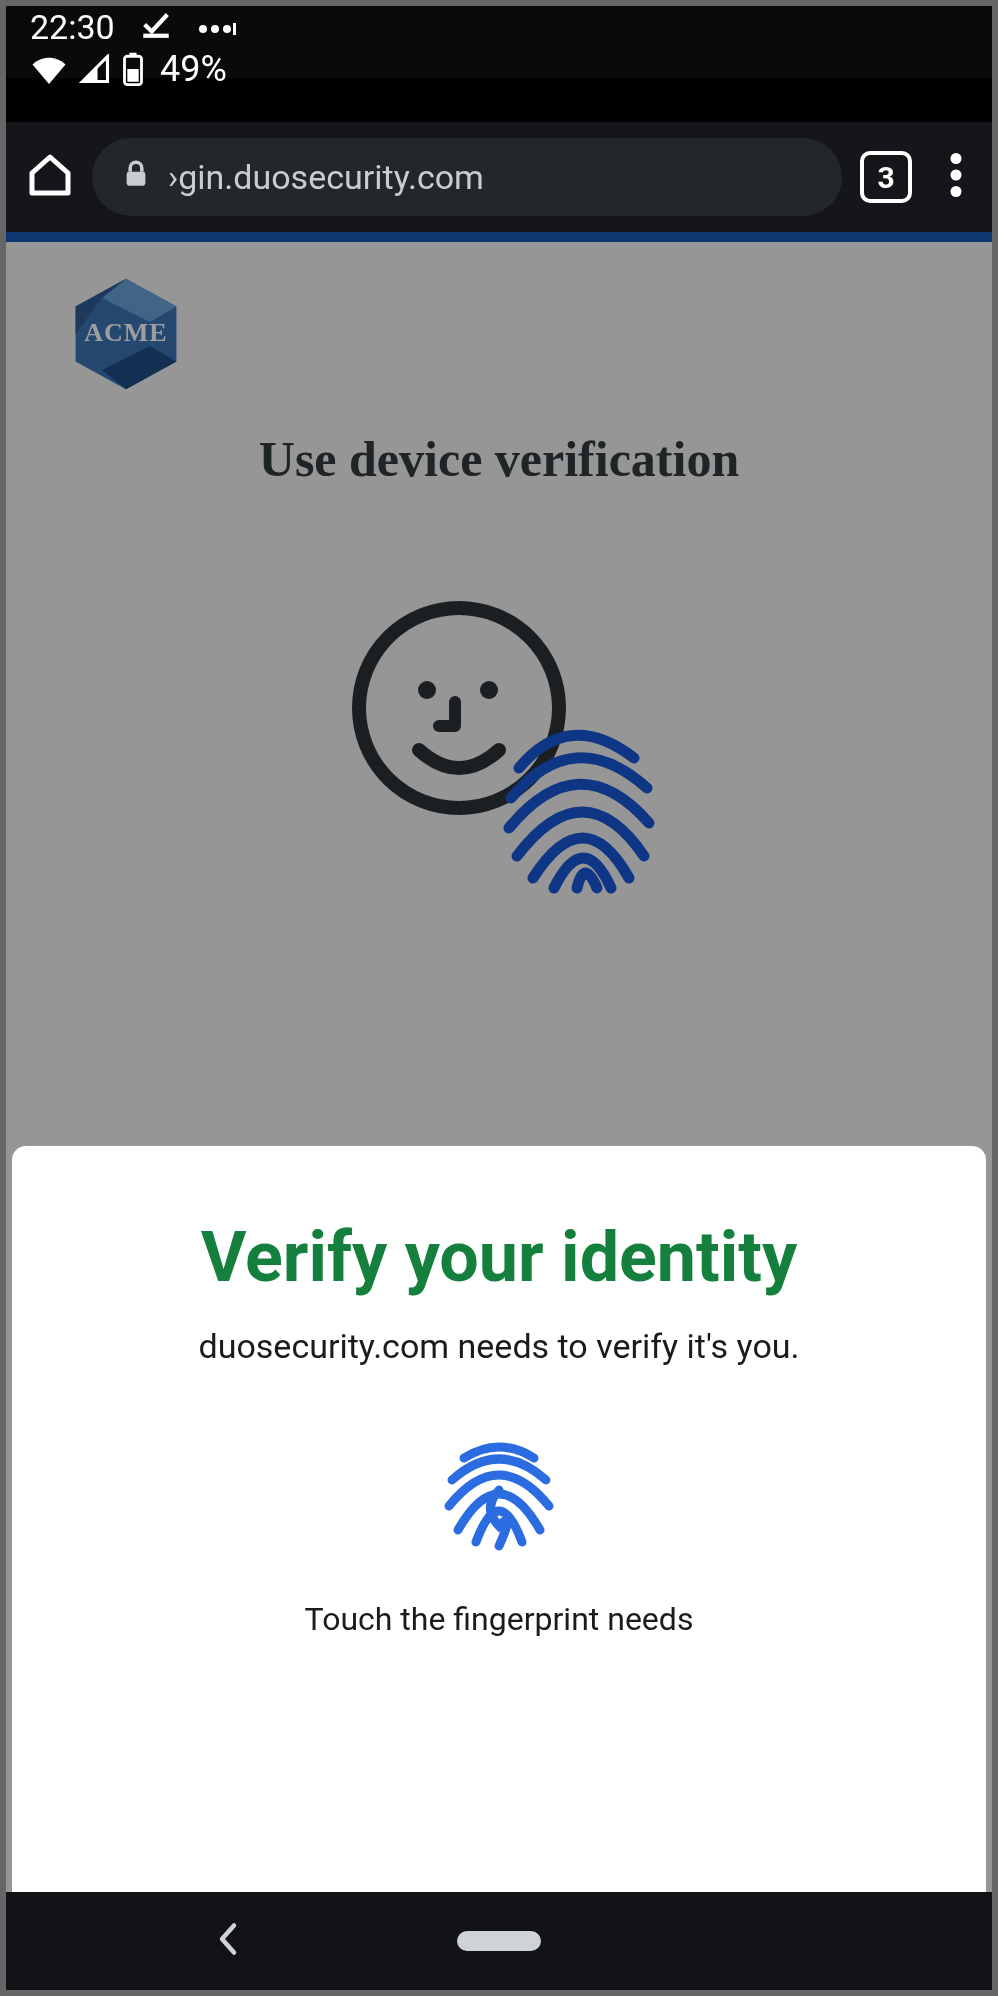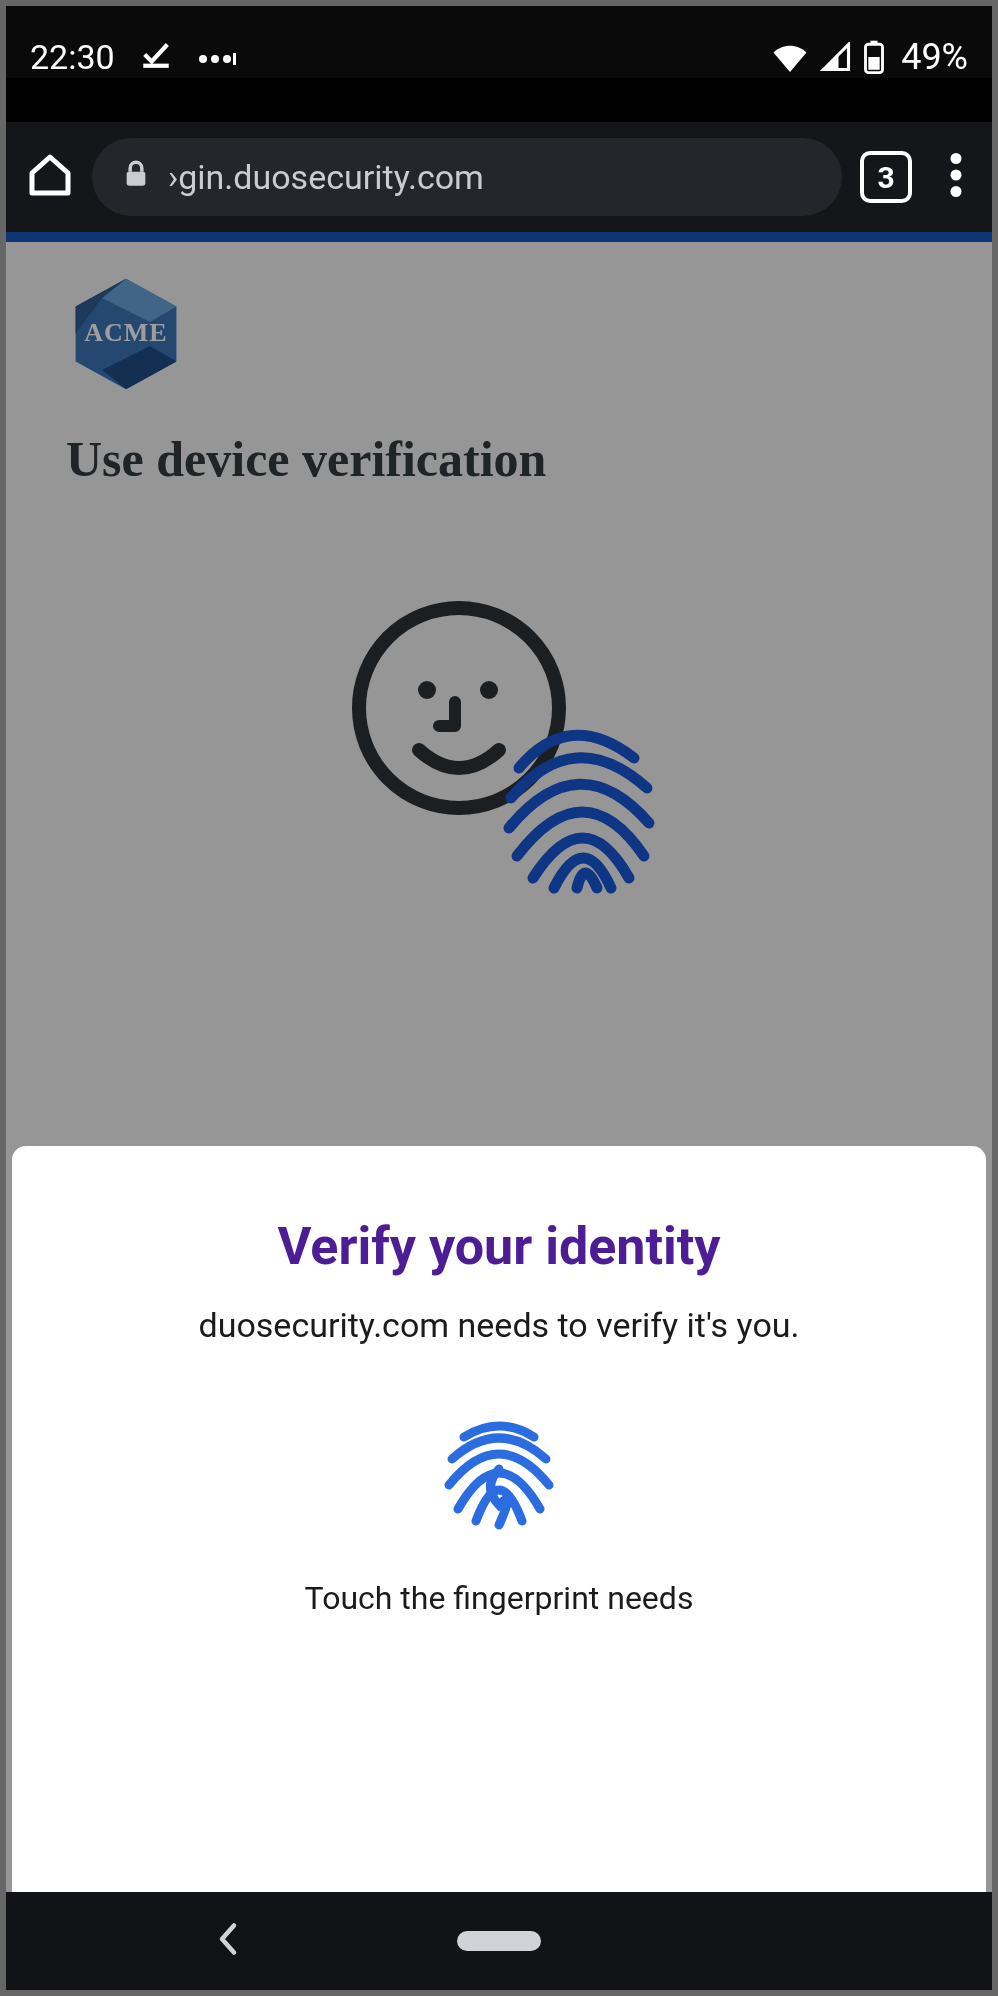--- a/index.html
+++ b/index.html
@@ -4,22 +4,22 @@
 <style>
   * { box-sizing: border-box; margin: 0; padding: 0; }
   html, body { width: 998px; height: 1996px; font-family: Roboto, Arial, sans-serif; background:#555; }
   .device {
     width: 998px; height: 1996px; background:#000; position:relative; overflow:hidden;
     border:6px solid #666;
   }
 
   
   .status-bar {
-    height: 72px; background:#0a0a0a; color:#fff; display:flex; align-items:flex-end;
-    padding:0 24px; font-size:34px; justify-content:space-between;
+    height: 72px; background:#0a0a0a; color:#fff; display:flex; align-items:flex-start;
+    padding:0 24px; font-size:34px; justify-content:space-between;flex-direction:column;
   }
   .status-left { display:flex; align-items:center; gap:24px; }
   .status-right { display:flex; align-items:center; gap:10px; }
   .status-right svg { display:block; }
   .battery-text { font-size:36px; margin-left:6px; }
 
   
   .browser-bar {
     height: 110px; background:#14161a; display:flex; align-items:center;
     padding:0 20px; gap:18px;margin-top:44px;
@@ -44,36 +44,36 @@
   .blue-strip { height:10px; background:#1857b5; }
   .page-inner { padding:32px 60px 0 60px;font-family:Liberation Serif, serif; }
   .logo-hex {
     width:120px; height:120px; position:relative; margin-bottom:36px;
   }
   .logo-hex svg { display:block; }
   .logo-hex .logo-text {
     position:absolute; top:50%; left:50%; transform:translate(-50%,-55%);
     color:#fff; font-weight:800; font-size:26px; letter-spacing:1px;
   }
-  .page-title { font-size:50px; font-weight:800; color:#333a40; margin-bottom:28px; }
+  .page-title { font-size:50px; font-weight:800; color:#333a40; margin-bottom:28px;text-align:center; }
   .page-sub { font-size:34px; color:#4f5862; }
   .biometric-illust { display:flex; justify-content:center; margin-top:110px; }
 
   
   .dim {
     position:absolute; inset:0; background:rgba(0,0,0,0.38);
   }
 
   
   .sheet {
     position:absolute; left:6px; right:6px; bottom:98px; top:1140px;
     background:#fff; border-radius:14px 14px 0 0; padding:70px 40px 0 40px;
     display:flex; flex-direction:column;
   }
-  .sheet-title { font-size:52px; font-weight:700; text-align:center; color:#4c1d95; margin-bottom:28px; }
+  .sheet-title { font-size:70px; font-weight:700; text-align:center; color:#15803d; margin-bottom:28px; }
   .sheet-sub { font-size:34px; text-align:center; color:#1b1b1b; margin-bottom:64px; }
   .sheet-fp { display:flex; justify-content:center; margin-bottom:40px; }
   .sheet-instr { font-size:32px; text-align:center; color:#1b1b1b; }
   .sheet-footer { margin-top:auto; padding:20px 0 28px 0; }
   .use-pin { font-size:36px; color:#1b1b1b; }
 
   
   .nav-bar {
     position:absolute; left:0; right:0; bottom:0; height:98px; background:#111316;
     display:flex; align-items:center; justify-content:center;

